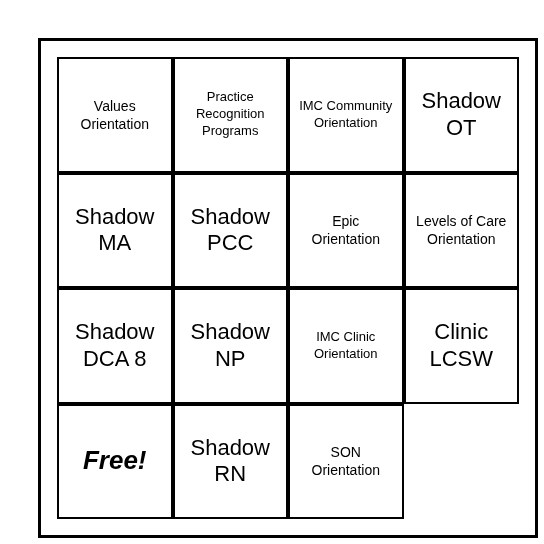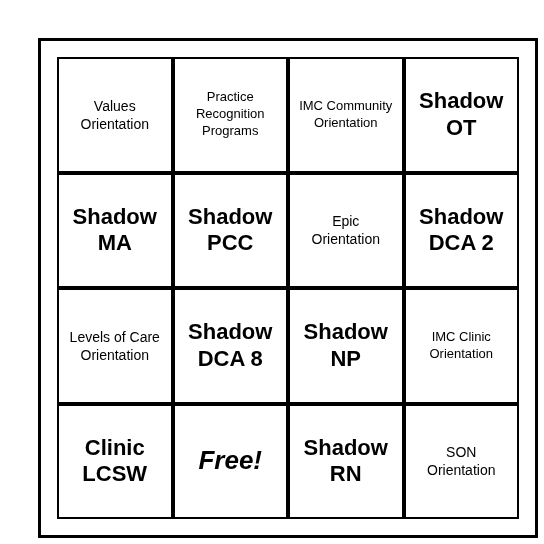--- a/index.html
+++ b/index.html
@@ -39,40 +39,39 @@
     }
 
     .bingo-cell.free {
       font-size: 26px;
       font-weight: bold;
       font-style: italic;
     }
 
     .bingo-cell.large-text {
       font-size: 22px;
-      font-weight: bold;
+      font-weight: normal;
       line-height: 1.2;
     }
 
     .bingo-cell.small-text {
       font-size: 13px;
     }
   </style>
 </head>
 <body>
 
 <div class="bingo-card">
 <div class="bingo-cell">Values Orientation</div>
     <div class="bingo-cell small-text">Practice Recognition Programs</div>
     <div class="bingo-cell small-text">IMC Community Orientation</div>
     <div class="bingo-cell large-text">Shadow OT</div>
     <div class="bingo-cell large-text">Shadow MA</div>
     <div class="bingo-cell large-text">Shadow PCC</div>
     <div class="bingo-cell">Epic Orientation</div>
-    <div class="bingo-cell large-text">Shadow DCA 2</div>
     <div class="bingo-cell">Levels of Care Orientation</div>
     <div class="bingo-cell large-text">Shadow DCA 8</div>
     <div class="bingo-cell large-text">Shadow NP</div>
     <div class="bingo-cell small-text">IMC Clinic Orientation</div>
     <div class="bingo-cell large-text">Clinic LCSW</div>
     <div class="bingo-cell free">Free!</div>
     <div class="bingo-cell large-text">Shadow RN</div>
     <div class="bingo-cell">SON Orientation</div>
   </div>
 

